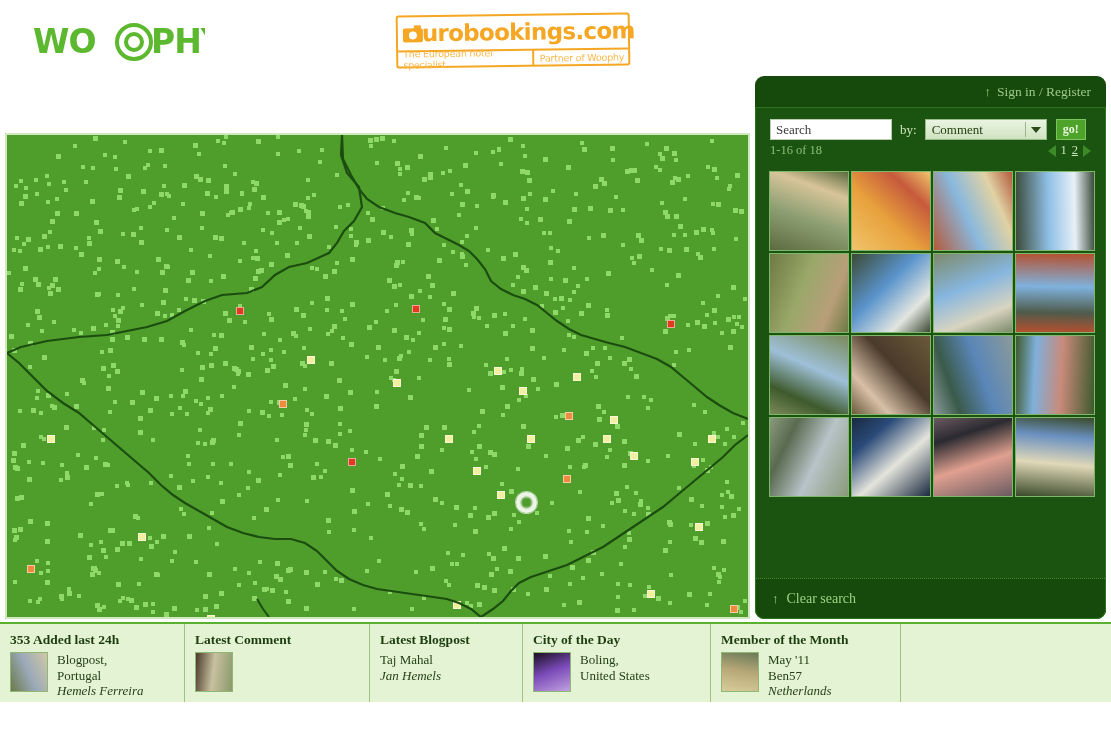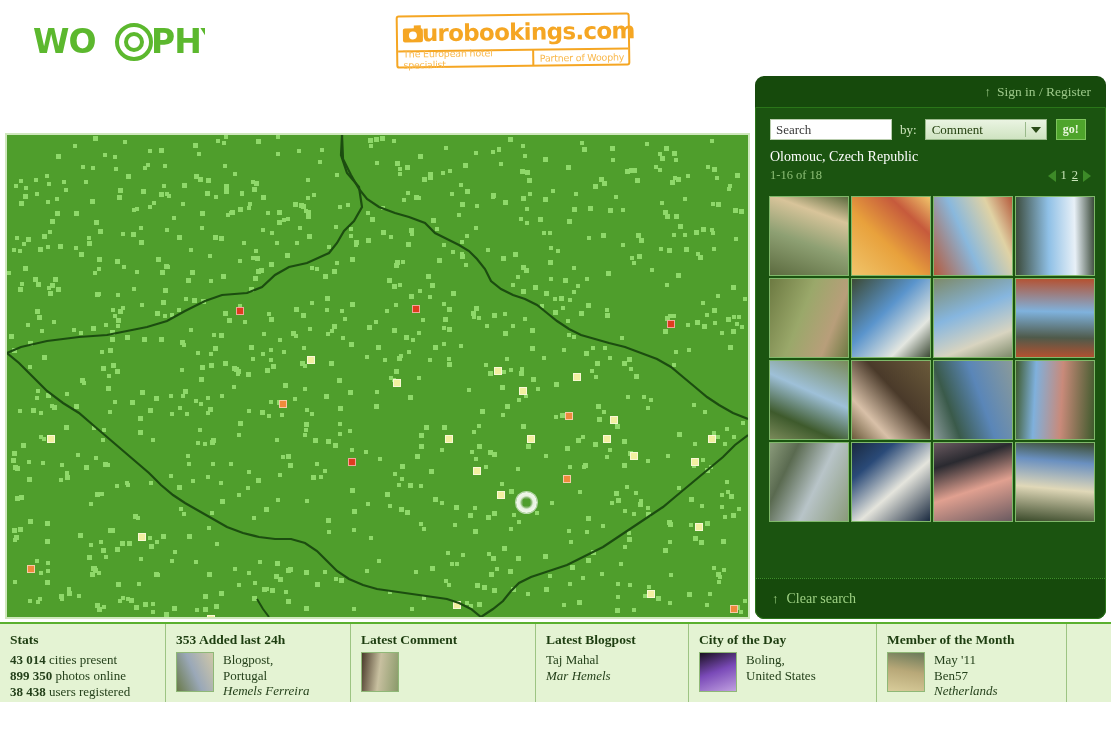--- a/index.html
+++ b/index.html
@@ -1262,21 +1262,20 @@
         <input class="search-input" type="text" value="Search" style="">
         <span class="byword">by:</span>
         <div class="selbox">
           <span>Comment</span>
           <span class="sep"></span>
           <span class="car"></span>
         </div>
         <div class="gobtn">go!</div>
       </div>
 
-      <div class="place">Olomouc, Czech Republic</div>
 
       <div class="countrow">
         <div class="count">1-16 of 18</div>
         <div class="pager">
           <span class="tri l"></span>
           <span class="pg">1</span>
           <span class="pg link">2</span>
           <span class="tri r"></span>
         </div>
       </div>
@@ -1365,28 +1364,20 @@
         </div>
 
       <div class="clearrow">
         <span class="arr">↑</span>
         <span class="txt">Clear search</span>
       </div>
     </div>
   </div>
 
   <div class="strip" id="strip">
-      <div class="cell" style="width: 166px;">
-        <h4>Stats</h4>
-        <div class="lines">
-          <div><b>43 014</b> cities present</div>
-          <div><b>899 350</b> photos online</div>
-          <div><b>38 438</b> users registered</div>
-        </div>
-      </div>
       <div class="cell" style="width: 185px;">
         <h4>353 Added last 24h</h4>
         <div class="withimg">
           <div class="tb" style="background: linear-gradient(66deg, rgb(106, 122, 74) 0%, rgb(154, 168, 184) 48%, rgb(208, 200, 168) 100%);"></div>
           <div class="txt">
             <div>Blogpost,</div>
             <div>Portugal</div>
             <div><i>Hemels Ferreira</i></div>
           </div>
         </div>
@@ -1395,21 +1386,21 @@
         <h4>Latest Comment</h4>
         <div class="withimg">
           <div class="tb" style="background: linear-gradient(97deg, rgb(74, 58, 42) 0%, rgb(200, 192, 160) 48%, rgb(138, 154, 106) 100%);"></div>
         </div>
       </div>
       <div class="cell" style="width: 153px;">
         <h4>Latest Blogpost</h4>
         <div class="withimg">
           <div class="txt">
             <div>Taj Mahal</div>
-            <div><i>Mar Hemels</i></div>
+            <div><i>Jan Hemels</i></div>
           </div>
         </div>
       </div>
       <div class="cell" style="width: 188px;">
         <h4>City of the Day</h4>
         <div class="withimg">
           <div class="tb" style="background: linear-gradient(159deg, rgb(26, 16, 32) 0%, rgb(122, 74, 184) 48%, rgb(192, 160, 224) 100%);"></div>
           <div class="txt">
             <div>Boling,</div>
             <div>United States</div>

